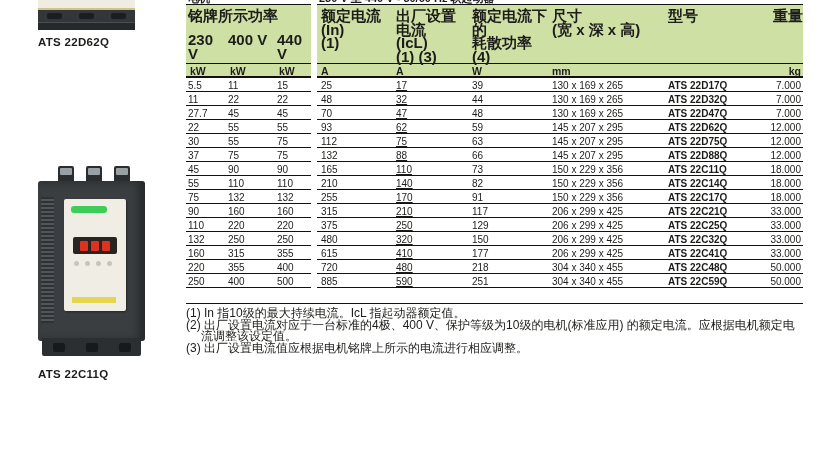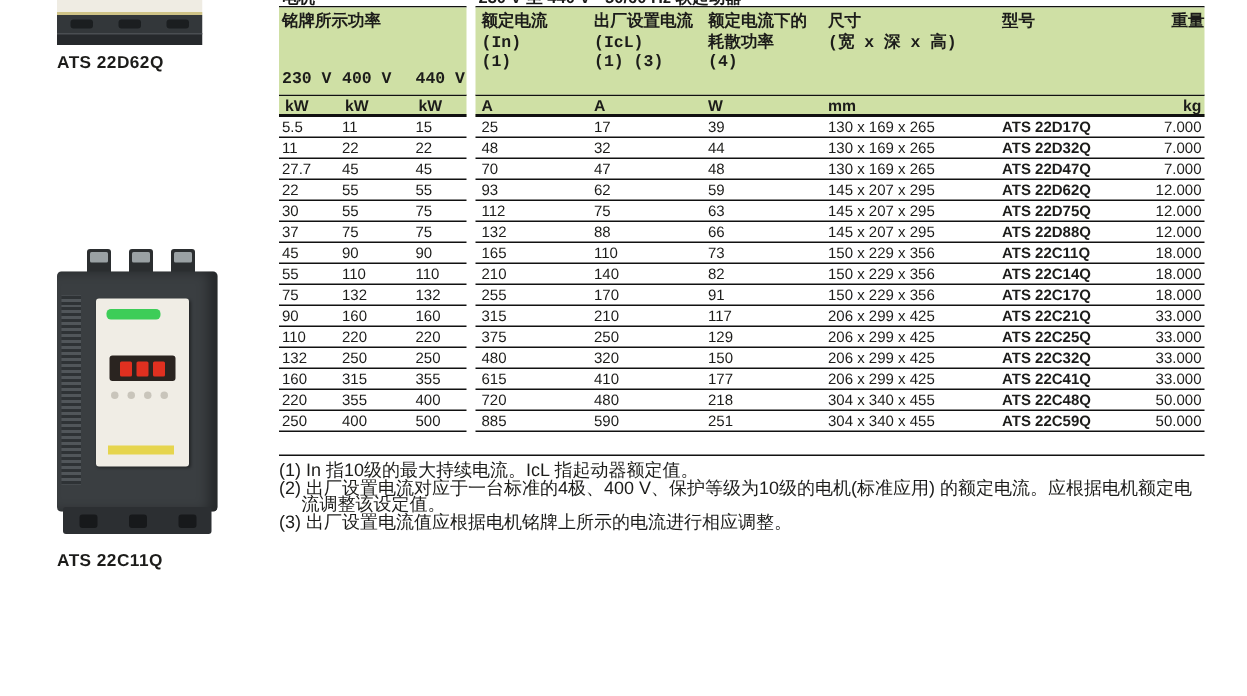--- a/index.html
+++ b/index.html
@@ -42,21 +42,21 @@
   .gutter{width:6px;}
   .seg-main{flex:1;box-sizing:border-box;}
 
   
   .sliver{height:5px;}
   .sliver .seg-left,.sliver .seg-main{position:relative;overflow:hidden;border-bottom:1px solid #111;}
   .sliver span{position:absolute;top:-9px;left:2px;font-size:11px;font-weight:bold;white-space:nowrap;}
 
   
   .ghead .seg-left,.ghead .seg-main{background:#cfe0a5;height:58px;position:relative;}
-  .ghead{font-weight:bold;font-size:11px;line-height:13.5px;font-family:Liberation Mono, monospace;}
+  .ghead{font-weight:bold;font-size:15px;line-height:13.5px;}
   .power-title{padding:4px 0 0 2px;}
   .volt-row{position:absolute;left:0;bottom:3px;display:flex;width:100%;}
   .v230{width:40px;padding-left:2px;box-sizing:border-box;}
   .v400{width:49px;padding-left:2px;box-sizing:border-box;}
   .v440{width:36px;padding-left:2px;box-sizing:border-box;}
   .hcols{display:flex;height:100%;justify-content:space-between;}
   .hcol{box-sizing:border-box;padding:4px 0 0 4px;}
   .hc-in{width:75px;}.hc-icl{width:76px;}.hc-w{width:80px;}.hc-mm{width:116px;}.hc-model{width:92px;}
   .hc-wt{flex:1;text-align:right;padding-right:0;}
 
@@ -66,21 +66,21 @@
   .units .c{box-sizing:border-box;padding-left:4px;}
   .u-p{width:40px;padding-left:2px;}.u-p2{width:49px;padding-left:2px;}.u-p3{width:36px;padding-left:2px;}
   .u-in{width:75px;}.u-icl{width:76px;}.u-w{width:80px;}.u-mm{width:116px;}.u-model{width:92px;}
   .u-wt{flex:1;text-align:right;padding-right:2px;padding-left:0;}
 
   
   .trow{display:flex;height:14px;font-size:10px;line-height:15px;}
   .trow .seg-left,.trow .seg-main{border-bottom:1px solid #111;display:flex;}
   .cell{box-sizing:border-box;padding-left:4px;white-space:nowrap;overflow:hidden;}
   .c-p1{width:40px;padding-left:2px;}.c-p2{width:49px;padding-left:2px;}.c-p3{width:36px;padding-left:2px;}
-  .c-in{width:75px;}.c-icl{width:76px;}.c-w{width:80px;}.c-mm{width:116px;}
+  .c-in{width:75px;}.c-icl{width:76px;text-decoration:underline;}.c-w{width:80px;}.c-mm{width:116px;}
   .c-model{width:92px;font-weight:bold;}
   .c-wt{flex:1;text-align:right;padding-right:2px;padding-left:0;}
 
   
   .footnotes{margin-top:15px;border-top:1px solid #111;padding:4px 0 0 0;font-size:12px;line-height:11.6px;}
   .footnotes div{padding-left:15px;text-indent:-15px;}
 </style>
 </head>
 <body>
 

